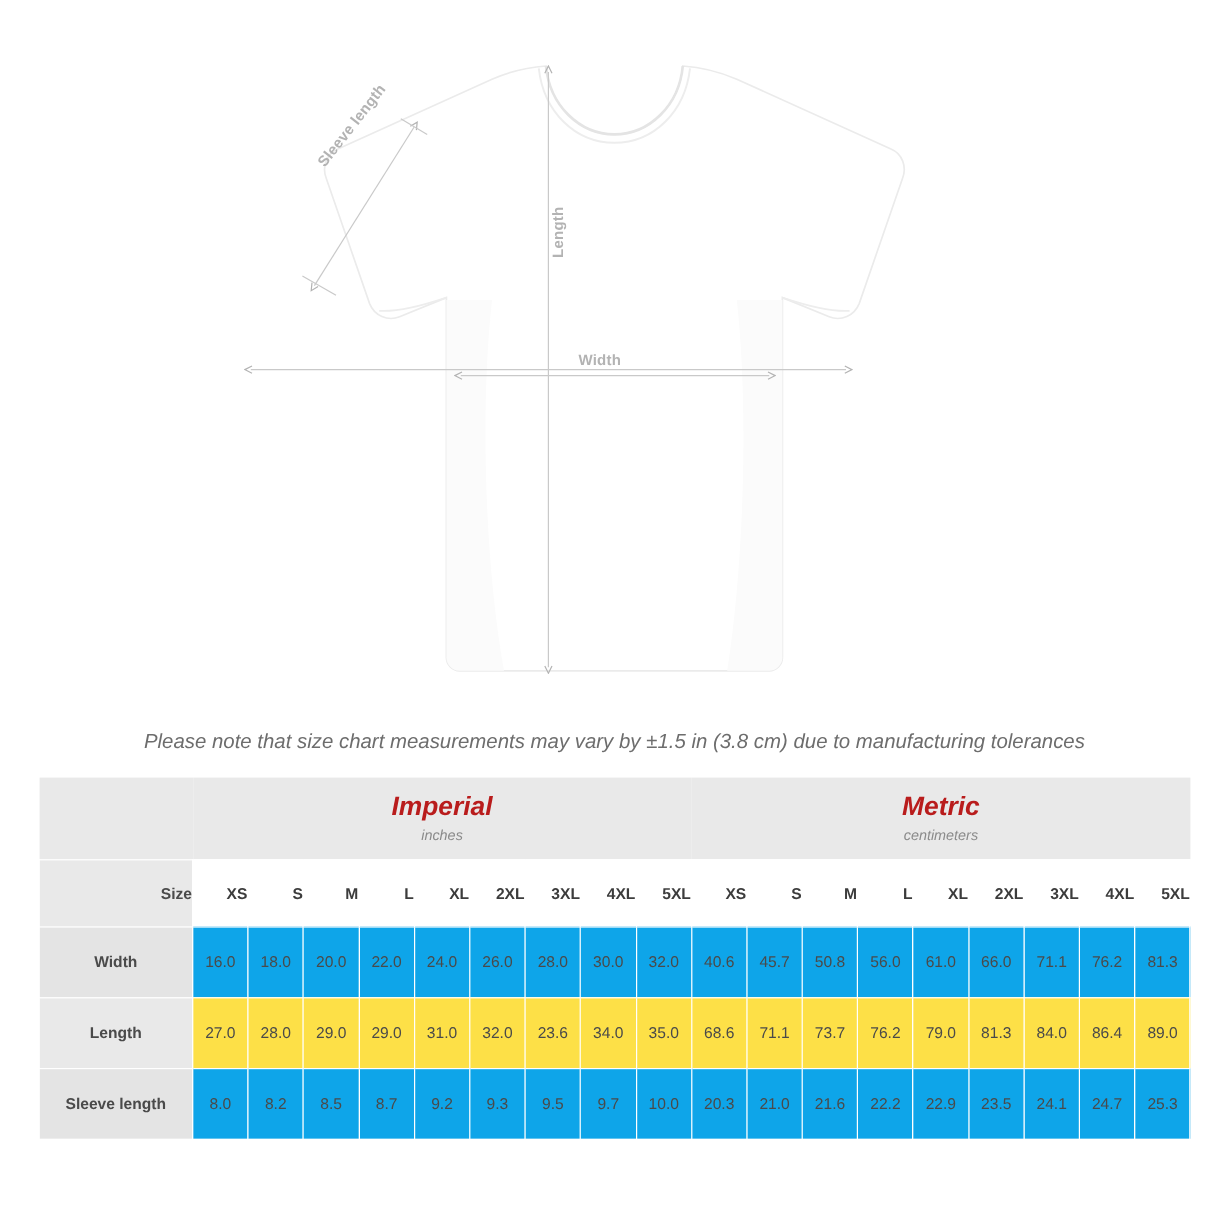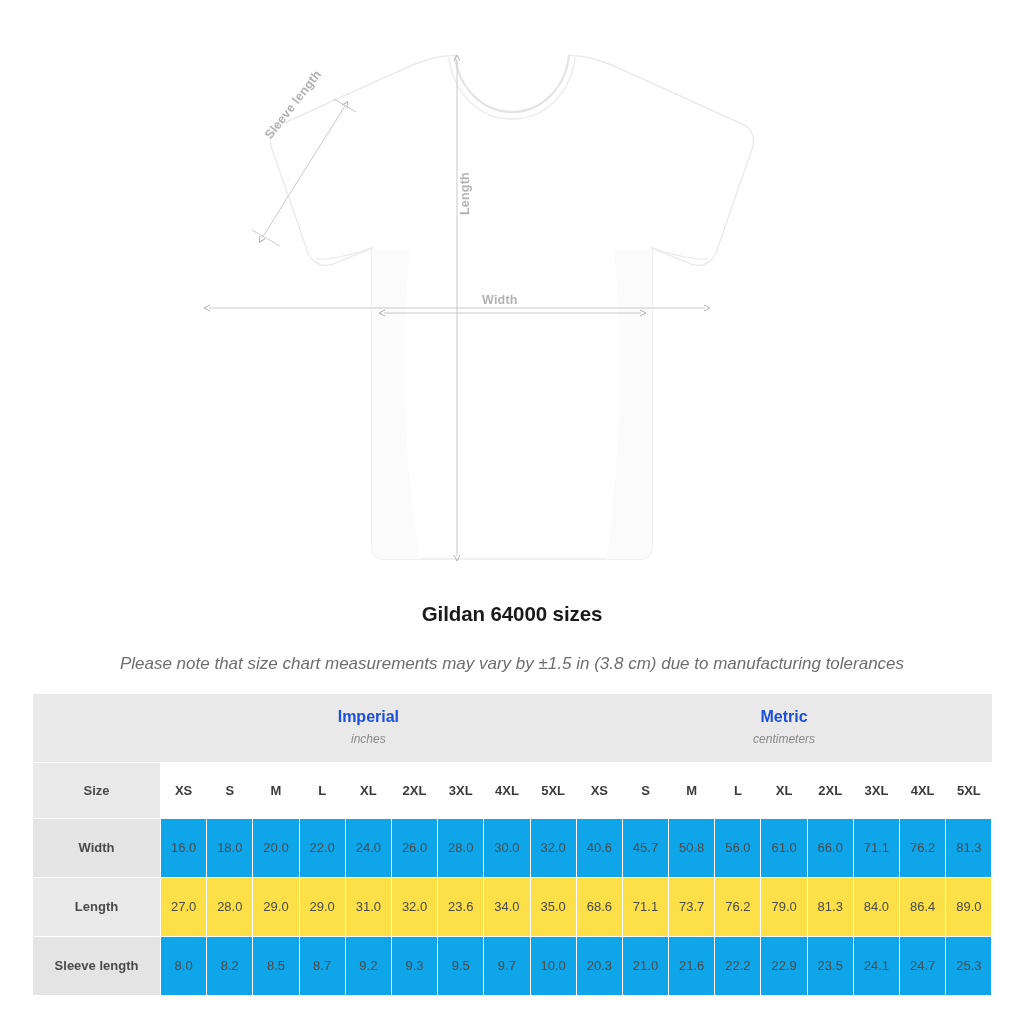--- a/index.html
+++ b/index.html
@@ -84,23 +84,24 @@
   
   tr.group-row td {
     height: 68px;
     background: #e9e9e9;
     border: none;
   }
   tr.group-row td.group-cell {
     background: #e9e9e9;
   }
   .group-name {
-    font-size: 16px;
-    font-weight: bold;
-    color: #1d4ed8;
+    font-size: 22px;
+    font-style: italic;
+    font-weight: bold;
+    color: #b91c1c;
     display: block;
     line-height: 1.05;
   }
   .group-unit {
     font-size: 12px;
     font-style: italic;
     color: #8a8a8a;
     display: block;
     margin-top: 6px;
     text-align: center;
@@ -108,20 +109,21 @@
   tr.group-row td.corner {
     background: #e9e9e9;
   }
 
   tr.head-row td {
     height: 56px;
     background: #ffffff;
     font-weight: bold;
     font-size: 13px;
     color: #3c3c3c;
+    text-align: right;
   }
   tr.head-row td.rowlabel {
     background: #e9e9e9;
     font-weight: bold;
     color: #4a4a4a;
   }
 
   tr.data-row td {
     height: 59px;
     background: #fde047;
@@ -195,21 +197,20 @@
       <line x1="252" y1="230" x2="280" y2="246" stroke="#c9c9c9" stroke-width="1"></line>
       <line x1="334" y1="99" x2="356" y2="112" stroke="#c9c9c9" stroke-width="1"></line>
     </svg>
 
     <div class="dim-label lbl-width">Width</div>
     <div class="dim-label lbl-length">Length</div>
     <div class="dim-label lbl-sleeve">Sleeve length</div>
   </div>
 
   <div class="title-block">
-    <div class="chart-title">Gildan 64000 sizes</div>
     <div class="chart-note">Please note that size chart measurements may vary by ±1.5 in (3.8 cm) due to manufacturing tolerances</div>
   </div>
 
   <div class="table-wrap">
     <table class="size-table">
       <colgroup>
         <col style="width:128px">
         <col span="18" style="width:46.2px">
       </colgroup>
       <tbody>

